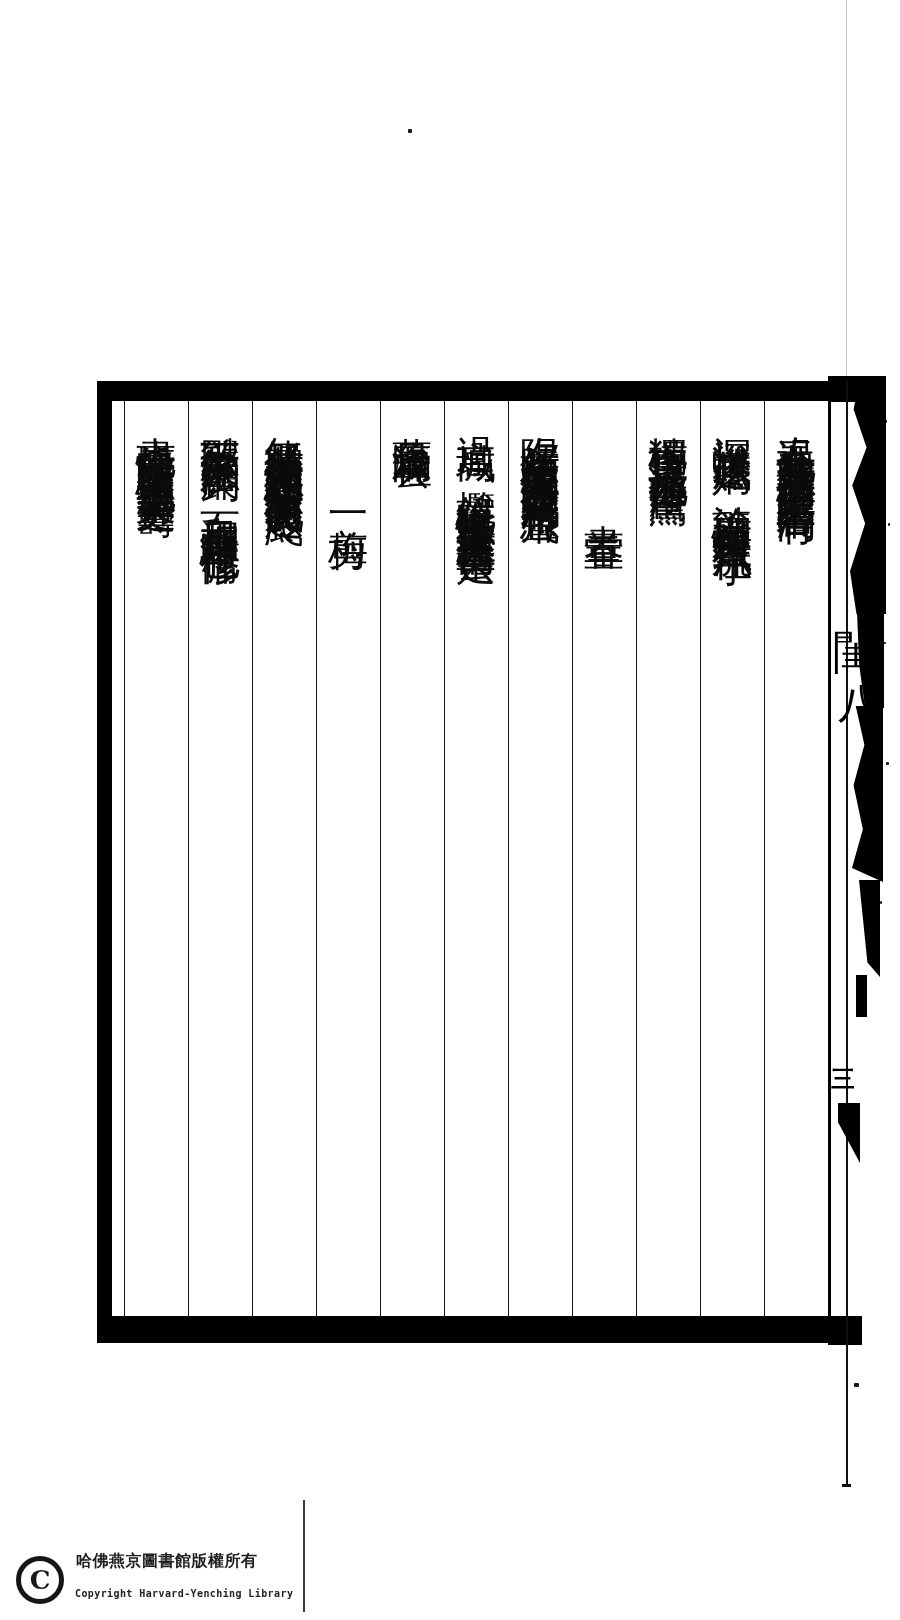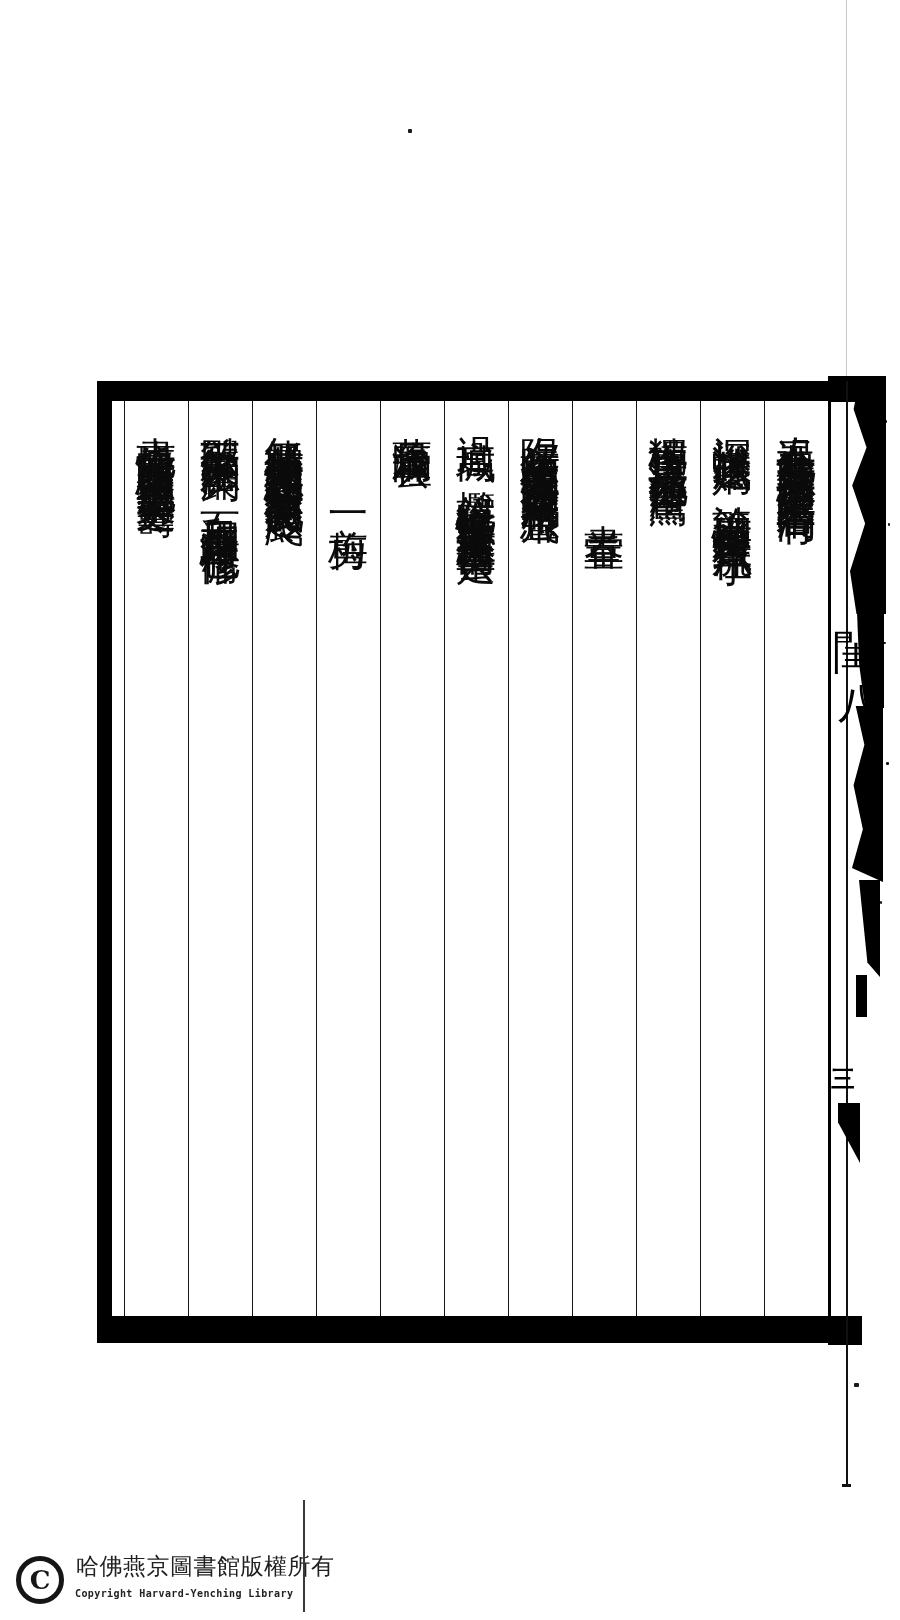--- a/index.html
+++ b/index.html
@@ -64,22 +64,22 @@
 
   
   .stamp-circle {
     position:absolute; left:16px; top:1556px; width:38px; height:38px;
     border:5px solid #161616; border-radius:50%;
     display:flex; align-items:center; justify-content:center;
     font-size:26px; font-weight:bold; color:#161616;
   }
   .stamp-cn {
     position:absolute; left:76px; top:1551px; width:240px;
-    font-size:23px; letter-spacing:0.5px; color:#202020;
-    font-weight:400; white-space:nowrap;
+    font-size:16px; letter-spacing:0.5px; color:#202020;
+    font-weight:700; white-space:nowrap;
   }
   .stamp-en {
     position:absolute; left:75px; top:1588px;
     font-family:"DejaVu Sans Mono", monospace;
     font-size:10px; font-weight:bold; letter-spacing:0.4px; color:#222;
     white-space:nowrap;
   }
   .stamp-divider { position:absolute; left:303px; top:1500px; width:2px; height:112px; background:#3a3a3a; }
 </style>
 </head>

